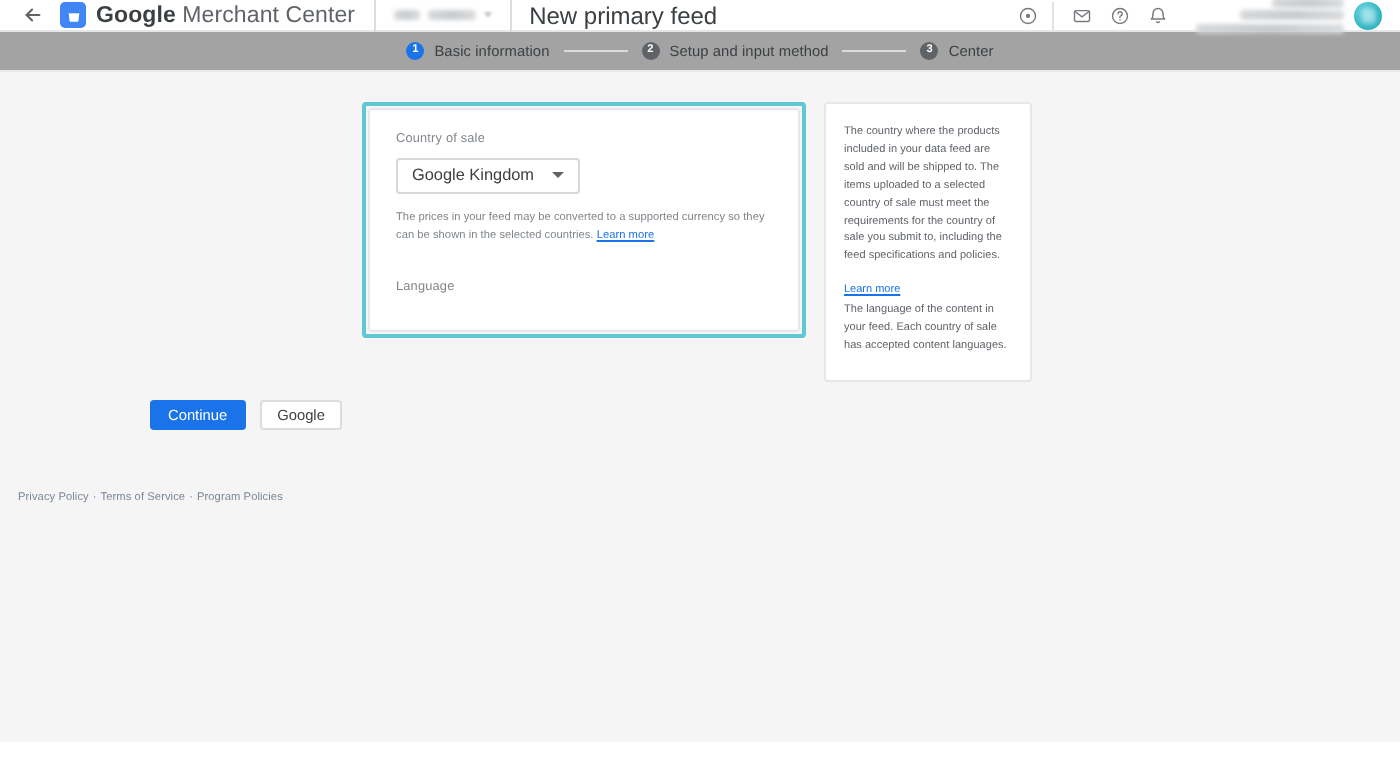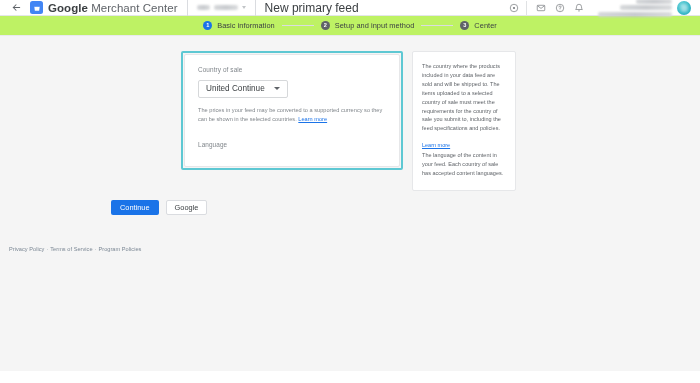--- a/index.html
+++ b/index.html
@@ -108,21 +108,21 @@
     content:"";
     position:absolute; left:3.5px; top:3px;
     width:7px;height:8px;border-radius:3.5px 3.5px 2px 2px;
     background: rgba(255,255,255,.45);
     filter: blur(1.4px);
   }
 
   
   .stepper-bar {
     height: 20px;
-    background: #bef264;
+    background: #a3a3a3;
     display: flex;
     align-items: center;
     justify-content: center;
     border-bottom: 1px solid #e8eaed;
   }
   .stepper {
     display: flex; align-items: center;
   }
   .step { display: flex; align-items: center; gap: 5px; cursor: pointer; }
   .step-circle {
@@ -242,21 +242,21 @@
     font-size: 5.5px;
     margin-top: 1px;
     cursor: pointer;
   }
 
   
   .actions {
     display: flex;
     align-items: center;
     gap: 7px;
-    padding-left: 111px;
+    padding-left: 75px;
     margin-top: 9px;
   }
   .btn {
     height: 15px;
     border-radius: 2px;
     font-size: 7.4px;
     display: inline-flex;
     align-items: center;
     justify-content: center;
     padding: 0 8px;
@@ -392,21 +392,21 @@
 
 <div class="content">
 
   <div class="workspace">
 
     <div class="card-highlight">
       <div class="form-card">
 
         <div class="field-label">Country of sale</div>
         <div class="select-box">
-          <span class="select-value">United Continue</span>
+          <span class="select-value">Google Kingdom</span>
           <span class="caret"></span>
         </div>
 
         <div class="helper-text">
           <span>The prices in your feed may be converted to a supported currency so they can be shown in the selected countries. </span><span class="inline-link">Learn more</span>
         </div>
 
         <div class="field-gap"></div>
 
         <div class="field-label">Language</div>

